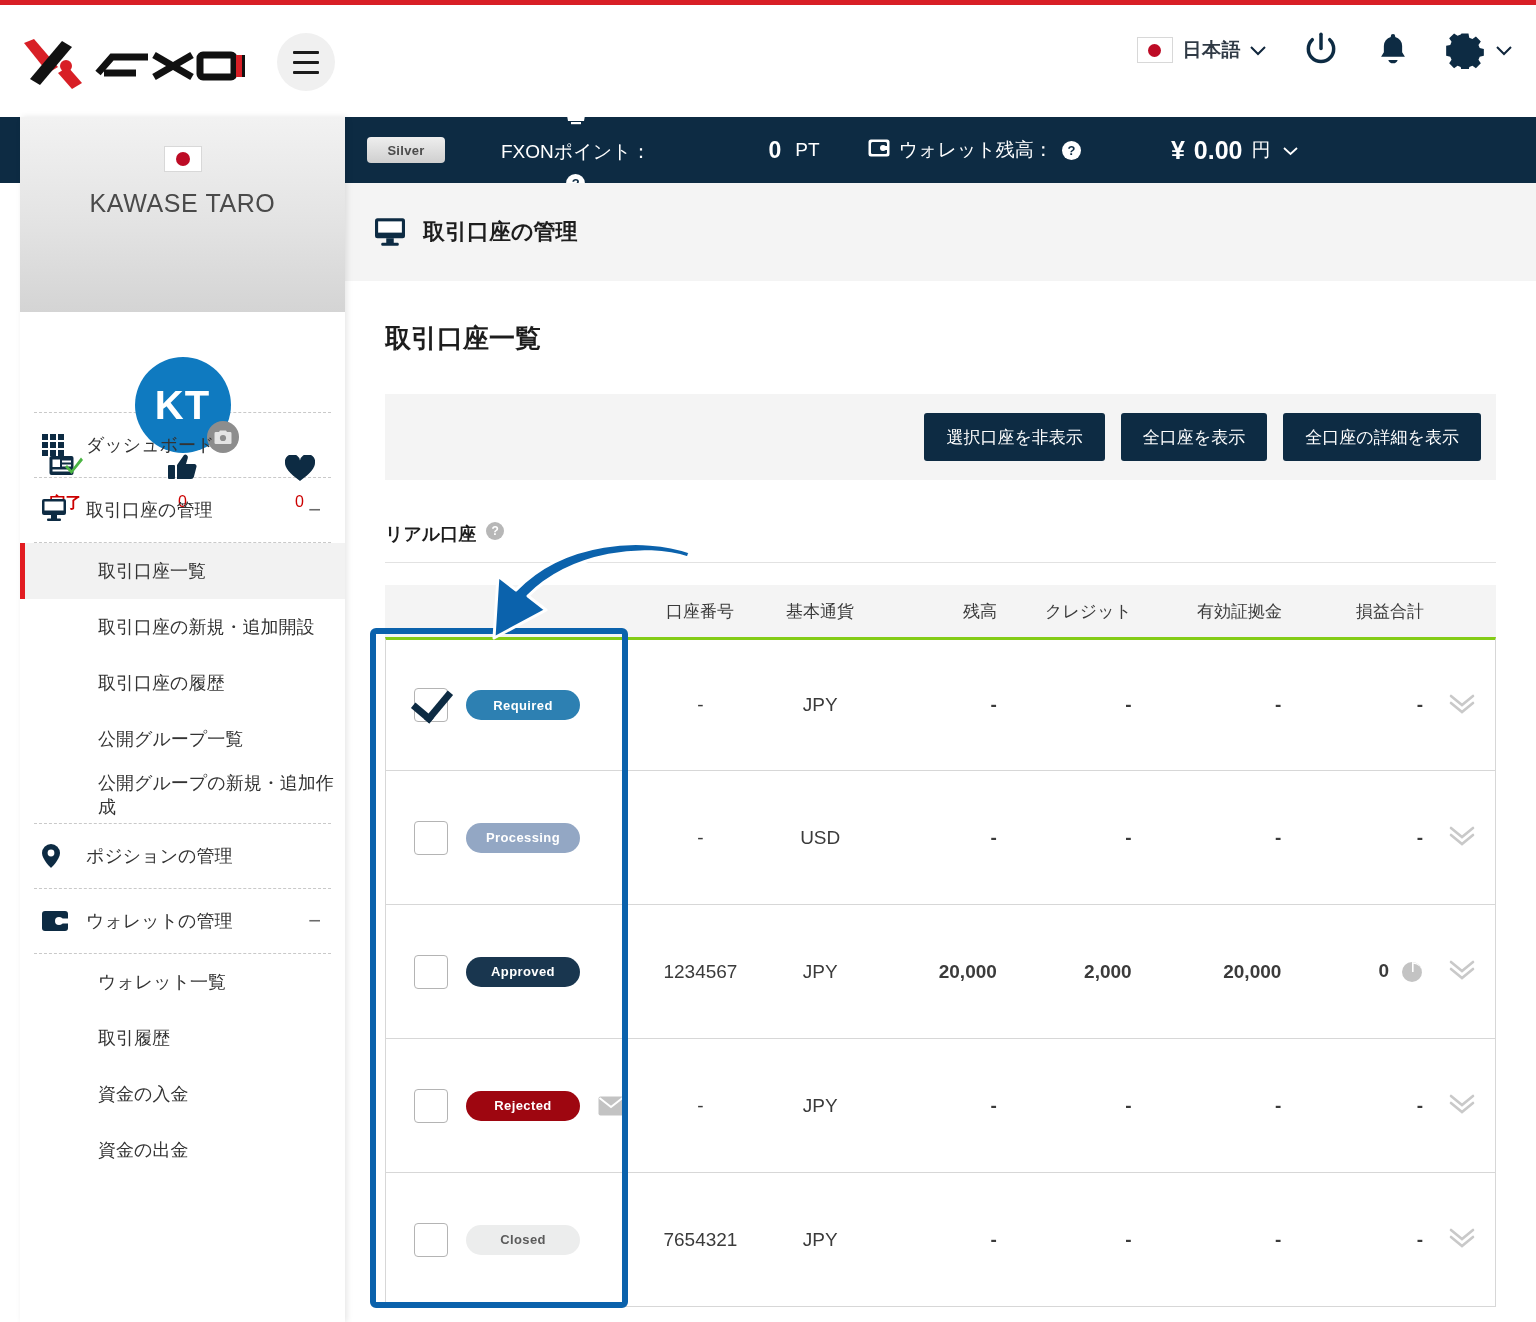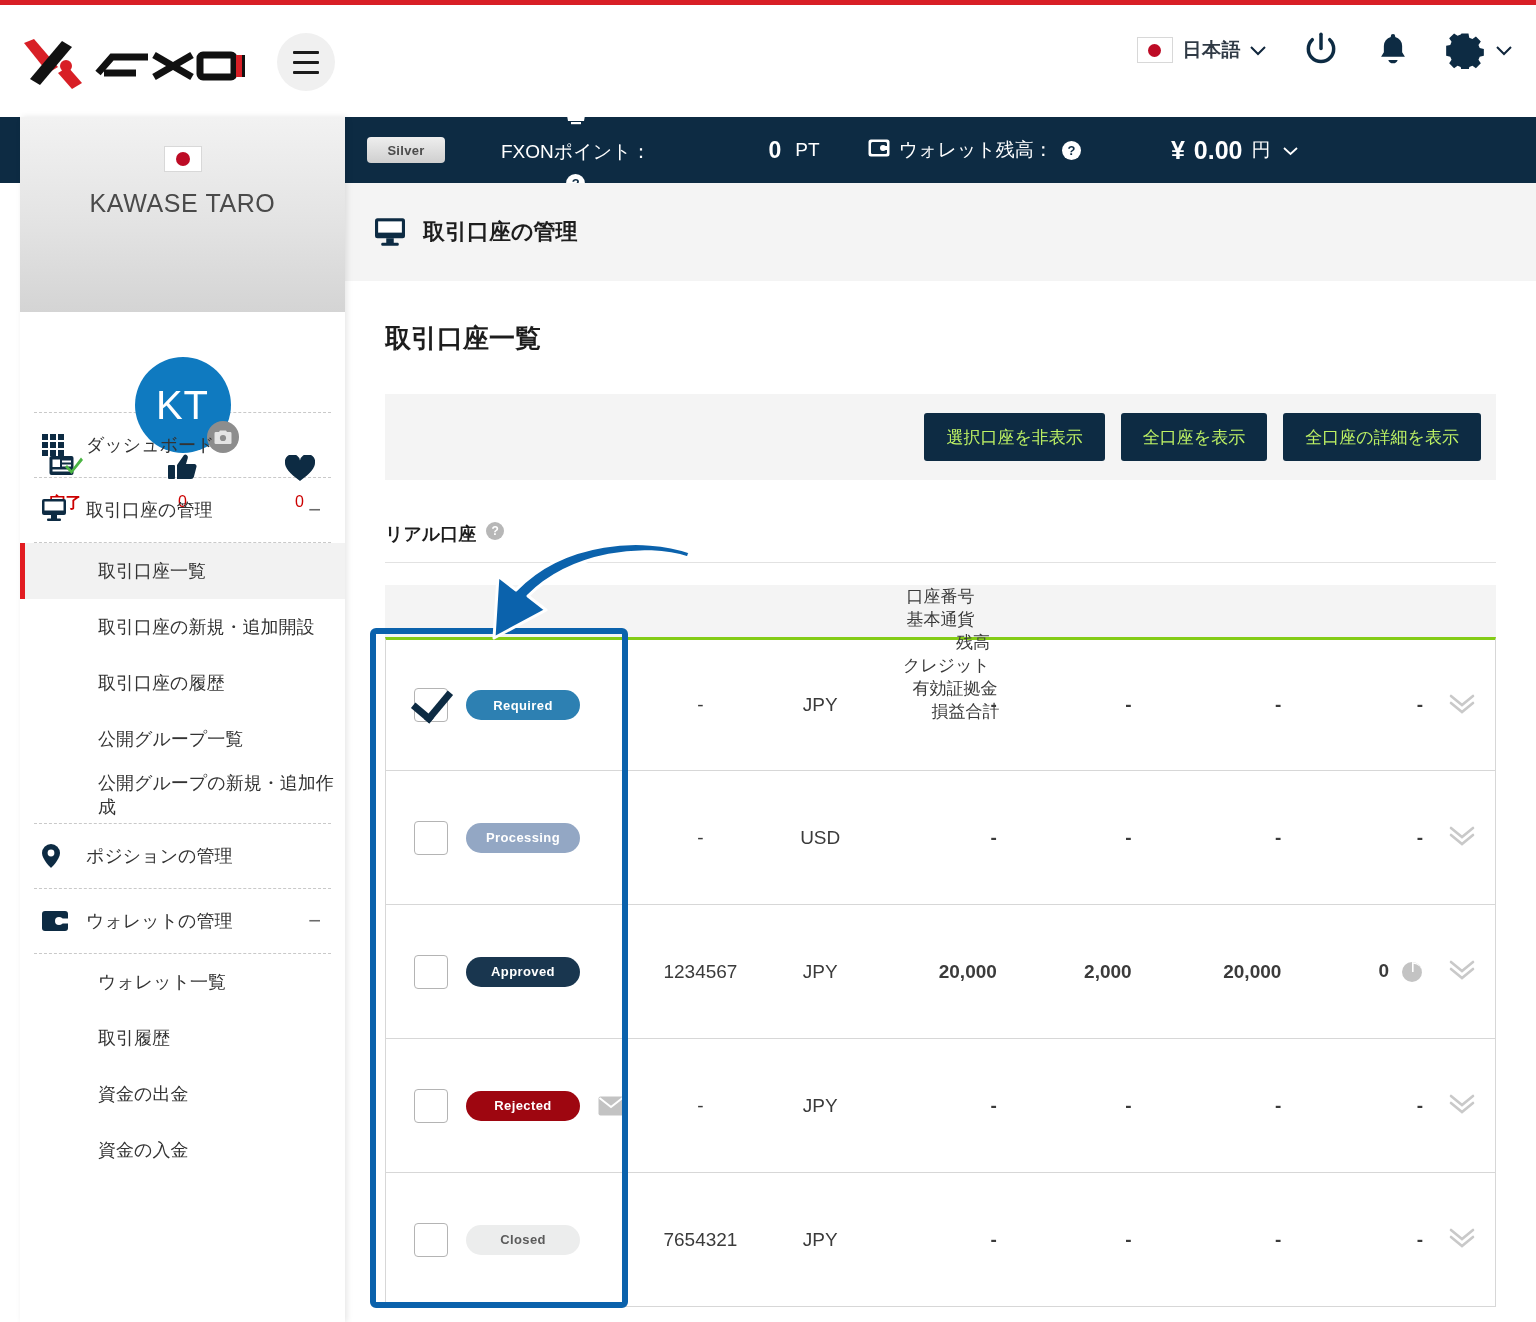--- a/index.html
+++ b/index.html
@@ -92,21 +92,21 @@
   .profile-name {
     position:absolute; top:72px; left:0; width:100%; text-align:center;
     font-size:25px; color:#4a4a4a; letter-spacing:.6px;
   }
   .avatar-wrap {
     position:absolute; top:240px; left:50%; transform:translateX(-50%);
     width:96px; height:96px;
   }
   .avatar {
     width:96px; height:96px; border-radius:50%; background:#0f7ac0;
-    color:#fff; font-size:40px; font-weight:400; letter-spacing:1px;
+    color:#fff; font-size:40px; font-weight:700; letter-spacing:1px;
     display:flex; align-items:center; justify-content:center;
   }
   .cam-badge {
     position:absolute; right:-8px; bottom:0px;
     width:32px; height:32px; border-radius:50%; background:#8d8d8d;
     display:flex; align-items:center; justify-content:center;
   }
   .stats {
     position:absolute; top:335px; left:0; width:100%;
     display:flex; justify-content:center; gap:55px;
@@ -150,40 +150,40 @@
     position:absolute; top:98px; left:0; width:1191px; height:1041px;
     background:#ffffff;
   }
   .card-title { padding:40px 0 0 40px; font-size:26px; font-weight:700; color:#1d1d1d; }
 
   .btn-bar {
     margin:38px 40px 0 40px; height:86px; background:#f4f4f4;
     display:flex; align-items:center; justify-content:flex-end; gap:16px; padding-right:15px;
   }
   .btn {
-    height:48px; padding:12px 22px; background:#0d2b43; color:#bef264;
+    height:48px; padding:12px 22px; background:#0d2b43; color:#ffffff;
     border:none; border-radius:3px; font-size:17px; cursor:pointer;
     font-family:"Liberation Sans", sans-serif;
   }
 
   .section-label {
     margin:42px 0 0 40px; display:flex; align-items:flex-start; gap:10px;
     font-size:18px; font-weight:700; color:#1d1d1d;
   }
   .q-grey {
     width:18px; height:18px; border-radius:50%; background:#b7b7b7; color:#fff;
     font-size:12px; font-weight:700; display:inline-flex; align-items:center; justify-content:center;
   }
   .hr-line { margin:16px 40px 0 40px; border-top:1px solid #e2e2e2; }
 
   
   .tbl { margin: 22px 40px 0 40px; width: 1111px; }
   .tbl-head {
     display:flex; align-items:center; height:52px; background:#f4f4f4;
-    font-size:17px; color:#3b3b3b;flex-direction:column;
+    font-size:17px; color:#3b3b3b;
   }
   .c-status { width:255px; }
   .c-acct   { width:120px; text-align:center; }
   .c-cur    { width:120px; text-align:center; }
   .c-bal    { width:135px; text-align:right; padding-right:18px;}
   .c-cre    { width:135px; text-align:right; padding-right:18px;}
   .c-mar    { width:150px; text-align:right; padding-right:18px;}
   .c-pl     { width:130px; text-align:right; padding-right:6px;}
   .c-ic     { width:66px;  text-align:center; }
 
@@ -486,24 +486,24 @@
 
     <div class="divider"></div>
 
     <div class="sub-item">
       <span>ウォレット一覧</span>
     </div>
     <div class="sub-item">
       <span>取引履歴</span>
     </div>
     <div class="sub-item">
+      <span>資金の入金</span>
+    </div>
+    <div class="sub-item">
       <span>資金の出金</span>
-    </div>
-    <div class="sub-item">
-      <span>資金の入金</span>
     </div>
   </div>
 
   <div class="main">
 
     <div class="page-head">
       <span class="pg-ic">
         <svg width="30" height="28" viewBox="0 0 24 22" fill="#0d2b43">
           <rect x="0" y="0" width="24" height="16" rx="2"></rect>
           <rect x="2.5" y="2.5" width="19" height="9" fill="#ffffff"></rect>

